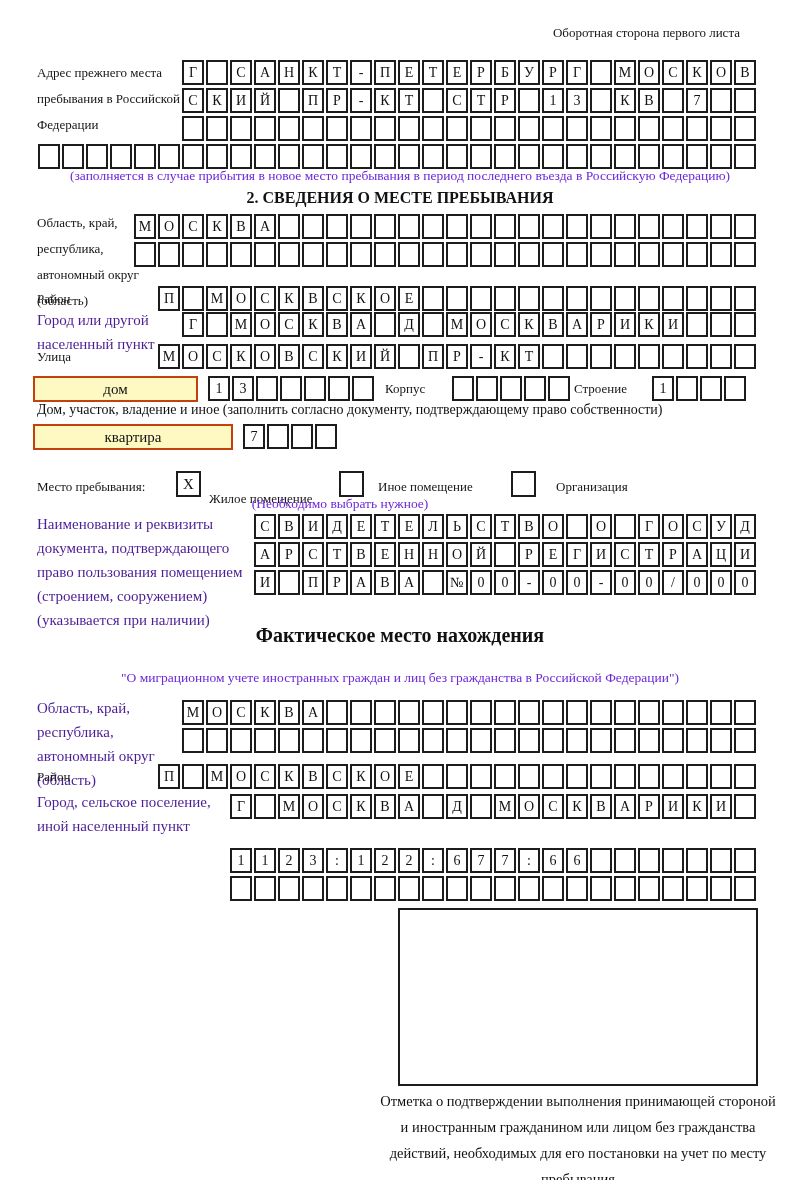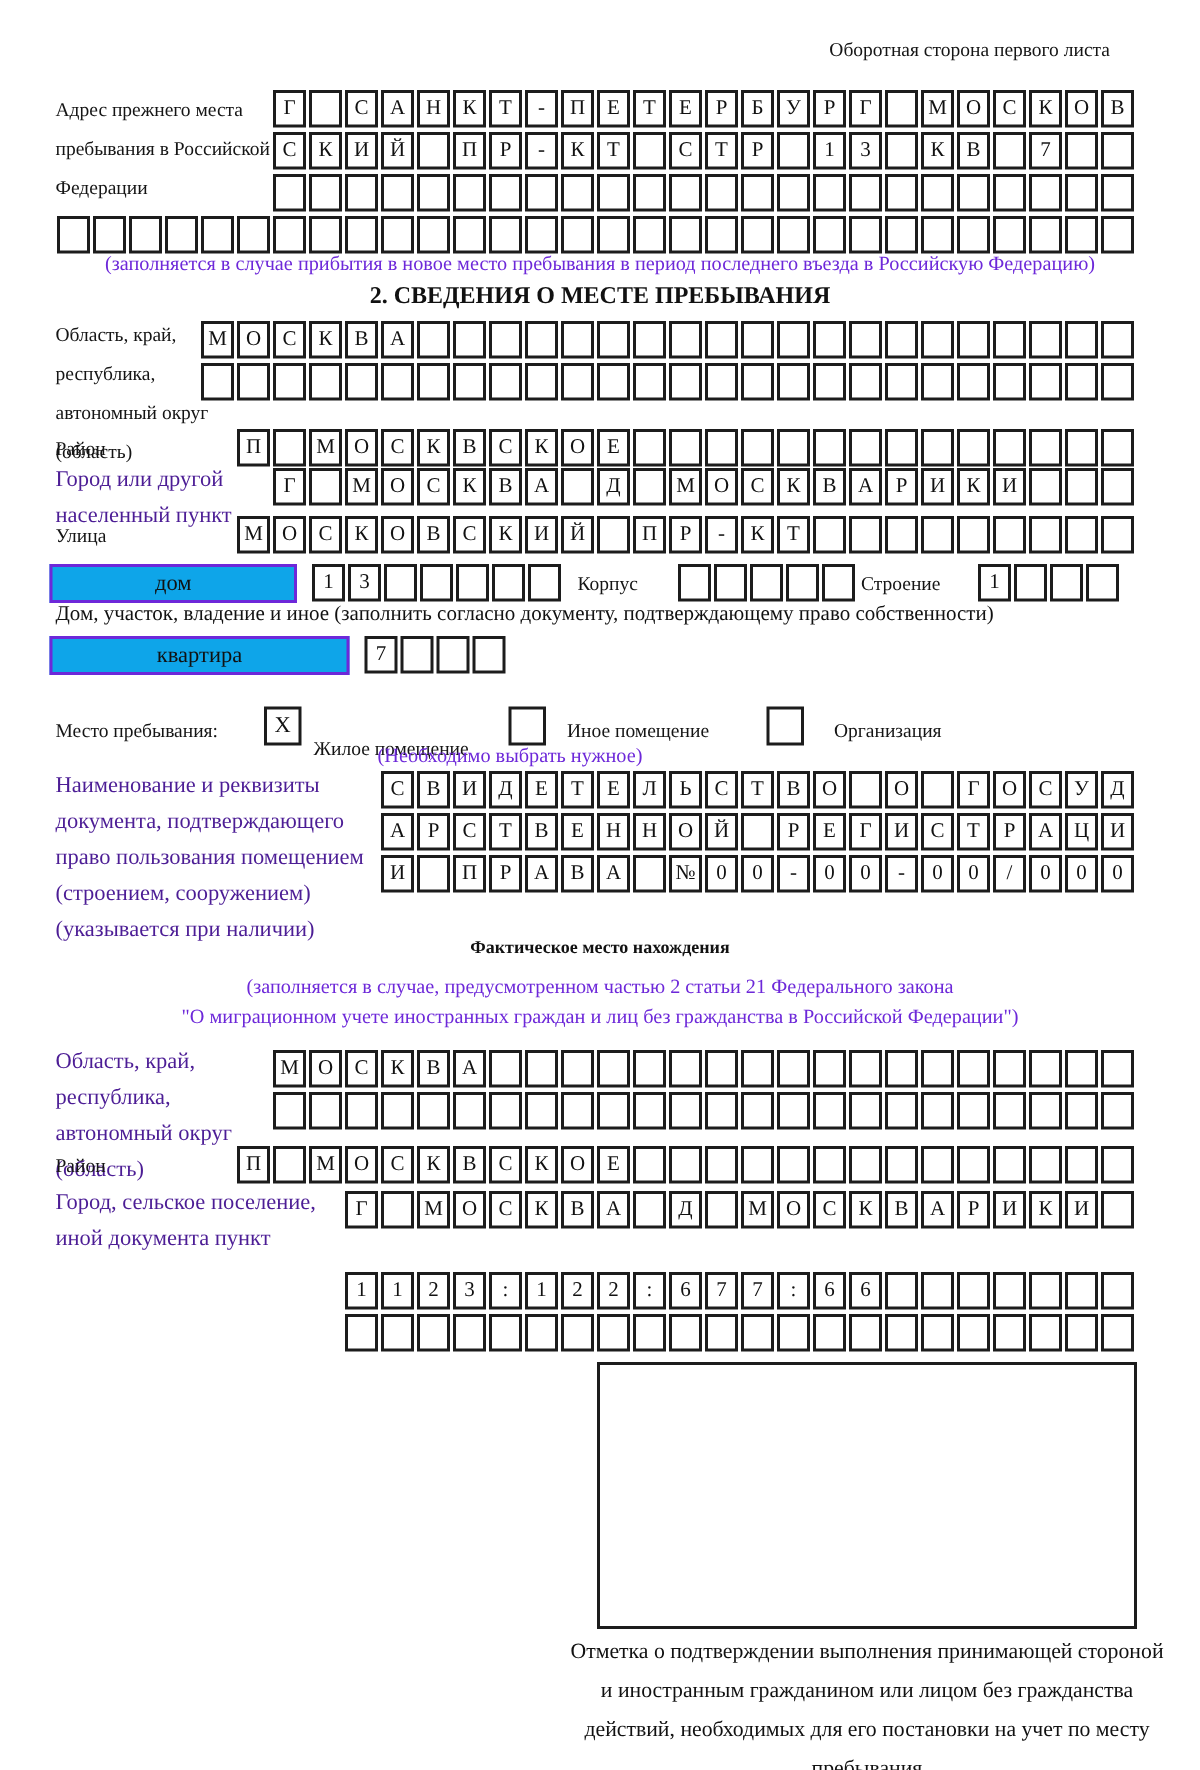--- a/index.html
+++ b/index.html
@@ -7,22 +7,22 @@
         font-family:"Liberation Serif", serif;color:#111;}
   .abs{position:absolute;}
   .lbl{font-size:13px;line-height:26px;color:#151515;}
   .lbl-tight{font-size:15px;line-height:24px;color:#4c1d95;}
   .note{font-size:13.5px;color:#6d28d9;}
   .center{text-align:center;width:800px;left:0;}
   .cellrow{display:flex;}
   .cell{flex:none;width:22px;height:25px;margin-right:2px;border:2px solid #1c1c1c;
         box-sizing:border-box;display:flex;align-items:center;justify-content:center;
         font-size:14px;font-family:"Liberation Serif", serif;color:#111;background:#fff;}
-  .fieldbox{border:2px solid #6d28d9;box-sizing:border-box;display:flex;align-items:center;
-        justify-content:center;font-size:15px;background:#0ea5e9;}
+  .fieldbox{border:2px solid #c2410c;box-sizing:border-box;display:flex;align-items:center;
+        justify-content:center;font-size:15px;background:#fef9c3;}
   .checkbox{width:25px;height:26px;border:2px solid #1c1c1c;box-sizing:border-box;
         display:flex;align-items:center;justify-content:center;font-size:15px;background:#fff;}
   .title{font-weight:bold;font-size:16px;color:#111;}
   .stampbox{border:2px solid #1c1c1c;box-sizing:border-box;background:#fff;}
 </style>
 </head>
 <body>
 
 <div id="page">
 
@@ -399,22 +399,21 @@
       <span class="cell">0</span>
       <span class="cell">-</span>
       <span class="cell">0</span>
       <span class="cell">0</span>
       <span class="cell">/</span>
       <span class="cell">0</span>
       <span class="cell">0</span>
       <span class="cell">0</span>
     </div>
 
-  <div class="abs center" style="top:624px;font-weight:bold;font-size:12px;">Фактическое место нахождения</div>
-  <div class="abs note center" style="top:650px;">(заполняется в случае, предусмотренном частью 2 статьи 21 Федерального закона</div>
+  <div class="abs center" style="top:624px;font-weight:bold;font-size:20px;">Фактическое место нахождения</div>
   <div class="abs note center" style="top:670px;">"О миграционном учете иностранных граждан и лиц без гражданства в Российской Федерации")</div>
 
   <div class="abs lbl-tight" style="left:37px;top:696px;width:155px;">Область, край, республика, автономный округ (область)</div>
   <div class="abs cellrow" style="left:182px;top:700px;">
       <span class="cell">М</span>
       <span class="cell">О</span>
       <span class="cell">С</span>
       <span class="cell">К</span>
       <span class="cell">В</span>
       <span class="cell">А</span>
@@ -486,21 +485,21 @@
       <span class="cell"></span>
       <span class="cell"></span>
       <span class="cell"></span>
       <span class="cell"></span>
       <span class="cell"></span>
       <span class="cell"></span>
       <span class="cell"></span>
       <span class="cell"></span>
     </div>
 
-  <div class="abs lbl-tight" style="left:37px;top:790px;width:196px;">Город, сельское поселение, иной документа пункт</div>
+  <div class="abs lbl-tight" style="left:37px;top:790px;width:196px;">Город, сельское поселение, иной населенный пункт</div>
   <div class="abs cellrow" style="left:230px;top:794px;">
       <span class="cell">Г</span>
       <span class="cell"></span>
       <span class="cell">М</span>
       <span class="cell">О</span>
       <span class="cell">С</span>
       <span class="cell">К</span>
       <span class="cell">В</span>
       <span class="cell">А</span>
       <span class="cell"></span>

